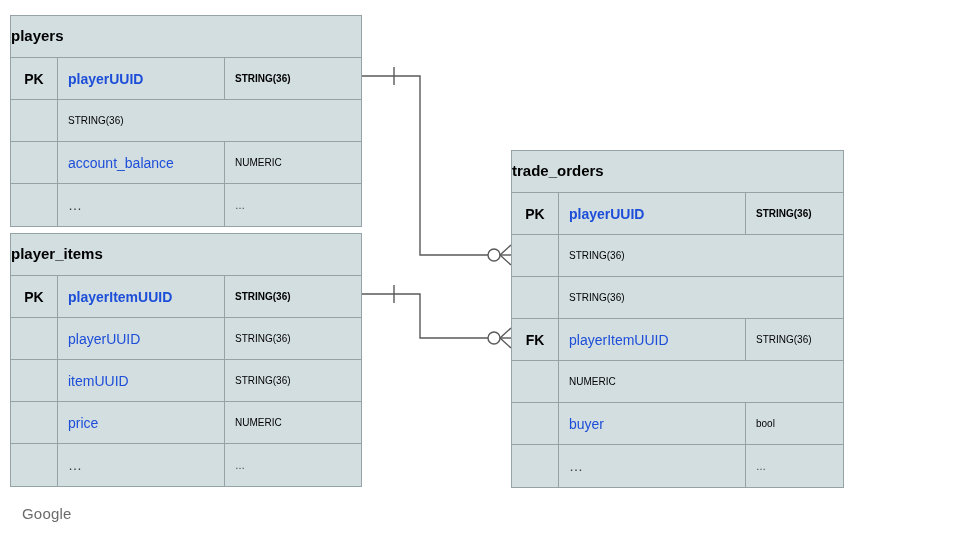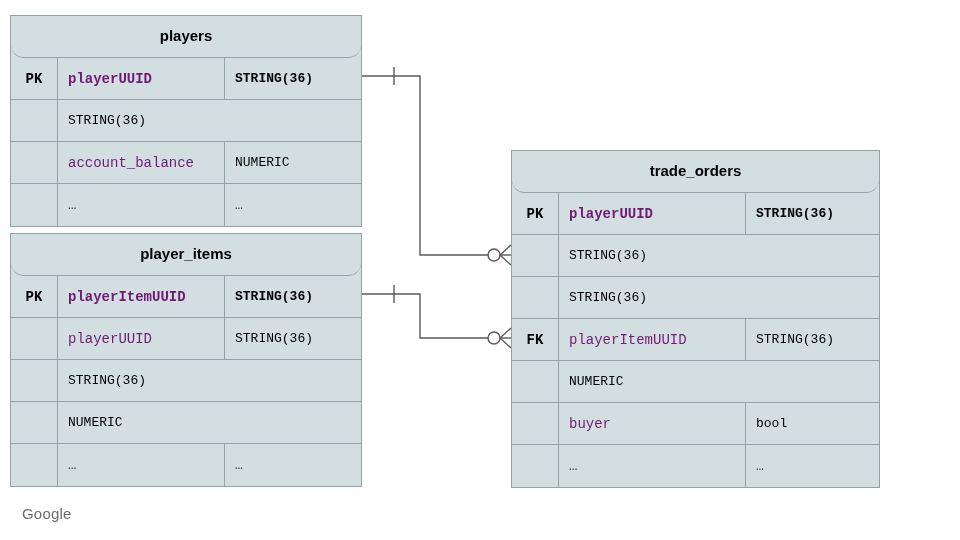--- a/index.html
+++ b/index.html
@@ -16,55 +16,53 @@
     position:absolute;
     box-sizing:border-box;
     border:1px solid #96a3a6;
     background:#d3dee1;
     z-index:2;
   }
   .ent-title{
     box-sizing:border-box;
     height:42px;
     line-height:40px;
-    text-align:center;
+    text-align:left;
     font-weight:bold;
     font-size:15px;
     color:#000;
     border-bottom:1px solid #96a3a6;
     background:#d3dee1;
-    border-radius:13px;
   }
   .ent-row{
     box-sizing:border-box;
     display:flex;
     height:42px;
     border-bottom:1px solid #96a3a6;
     background:#d3dee1;
-    font-family:Liberation Mono, monospace;
   }
   .ent-row.last{border-bottom:none;}
   .c-key{
     box-sizing:border-box;
     border-right:1px solid #96a3a6;
     display:flex;align-items:center;justify-content:center;
     font-size:14px;font-weight:bold;color:#000;
   }
   .c-name{
     box-sizing:border-box;
     border-right:1px solid #96a3a6;
     display:flex;align-items:center;
     padding-left:10px;
-    font-size:14px;color:#701a75;
+    font-size:14px;color:#1d4ed8;
   }
   .c-type{
     box-sizing:border-box;
     display:flex;align-items:center;
     padding-left:10px;
-    font-size:13px;color:#000;
+    font-size:10px;color:#000;
   }
   .pkrow .c-name,.pkrow .c-type{font-weight:bold;}
   .dots{color:#3a3a3a;letter-spacing:1px;}
 
   svg.links{position:absolute;left:0;top:0;width:960px;height:540px;z-index:1;overflow:visible;}
   svg.links path,svg.links line,svg.links circle{
     fill:none;stroke:#595959;stroke-width:1.4;
   }
 
   .watermark{
@@ -129,33 +127,35 @@
           <div class="c-name" style="width: 167px;">playerItemUUID</div>
           <div class="c-type" style="flex: 1 1 0%;">STRING(36)</div>
         </div>
         <div class="ent-row">
           <div class="c-key" style="width: 47px;"></div>
           <div class="c-name" style="width: 167px;">playerUUID</div>
           <div class="c-type" style="flex: 1 1 0%;">STRING(36)</div>
         </div>
         <div class="ent-row">
           <div class="c-key" style="width: 47px;"></div>
+          <div class="c-name" style="width: 167px;">itemUUID</div>
           <div class="c-type" style="flex: 1 1 0%;">STRING(36)</div>
         </div>
         <div class="ent-row">
           <div class="c-key" style="width: 47px;"></div>
+          <div class="c-name" style="width: 167px;">price</div>
           <div class="c-type" style="flex: 1 1 0%;">NUMERIC</div>
         </div>
         <div class="ent-row last">
           <div class="c-key" style="width: 47px;"></div>
           <div class="c-name dots" style="width: 167px;">…</div>
           <div class="c-type dots" style="flex: 1 1 0%;">…</div>
         </div>
       </div>
-      <div class="entity" style="left: 511px; top: 150px; width: 369px;">
+      <div class="entity" style="left: 511px; top: 150px; width: 333px;">
         <div class="ent-title">trade_orders</div>
         <div class="ent-row pkrow">
           <div class="c-key" style="width: 47px;">PK</div>
           <div class="c-name" style="width: 187px;">playerUUID</div>
           <div class="c-type" style="flex: 1 1 0%;">STRING(36)</div>
         </div>
         <div class="ent-row">
           <div class="c-key" style="width: 47px;"></div>
           <div class="c-type" style="flex: 1 1 0%;">STRING(36)</div>
         </div>

